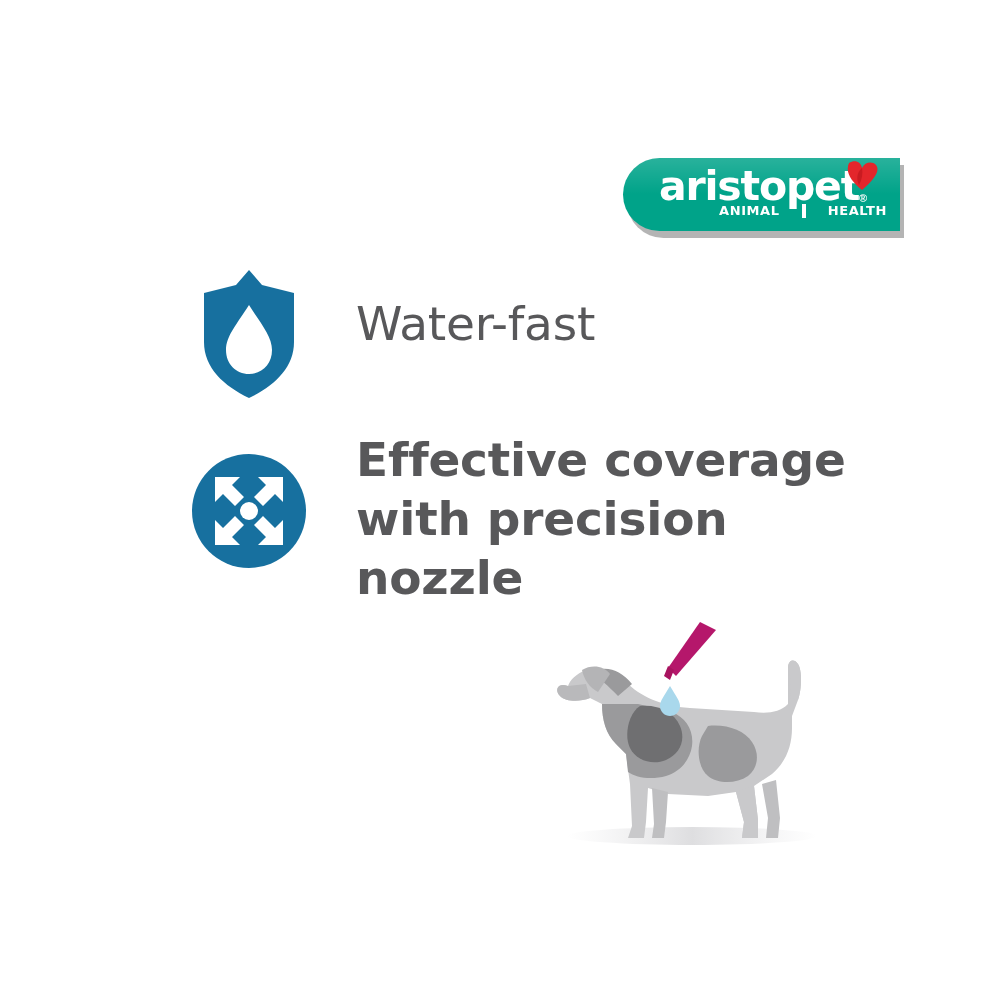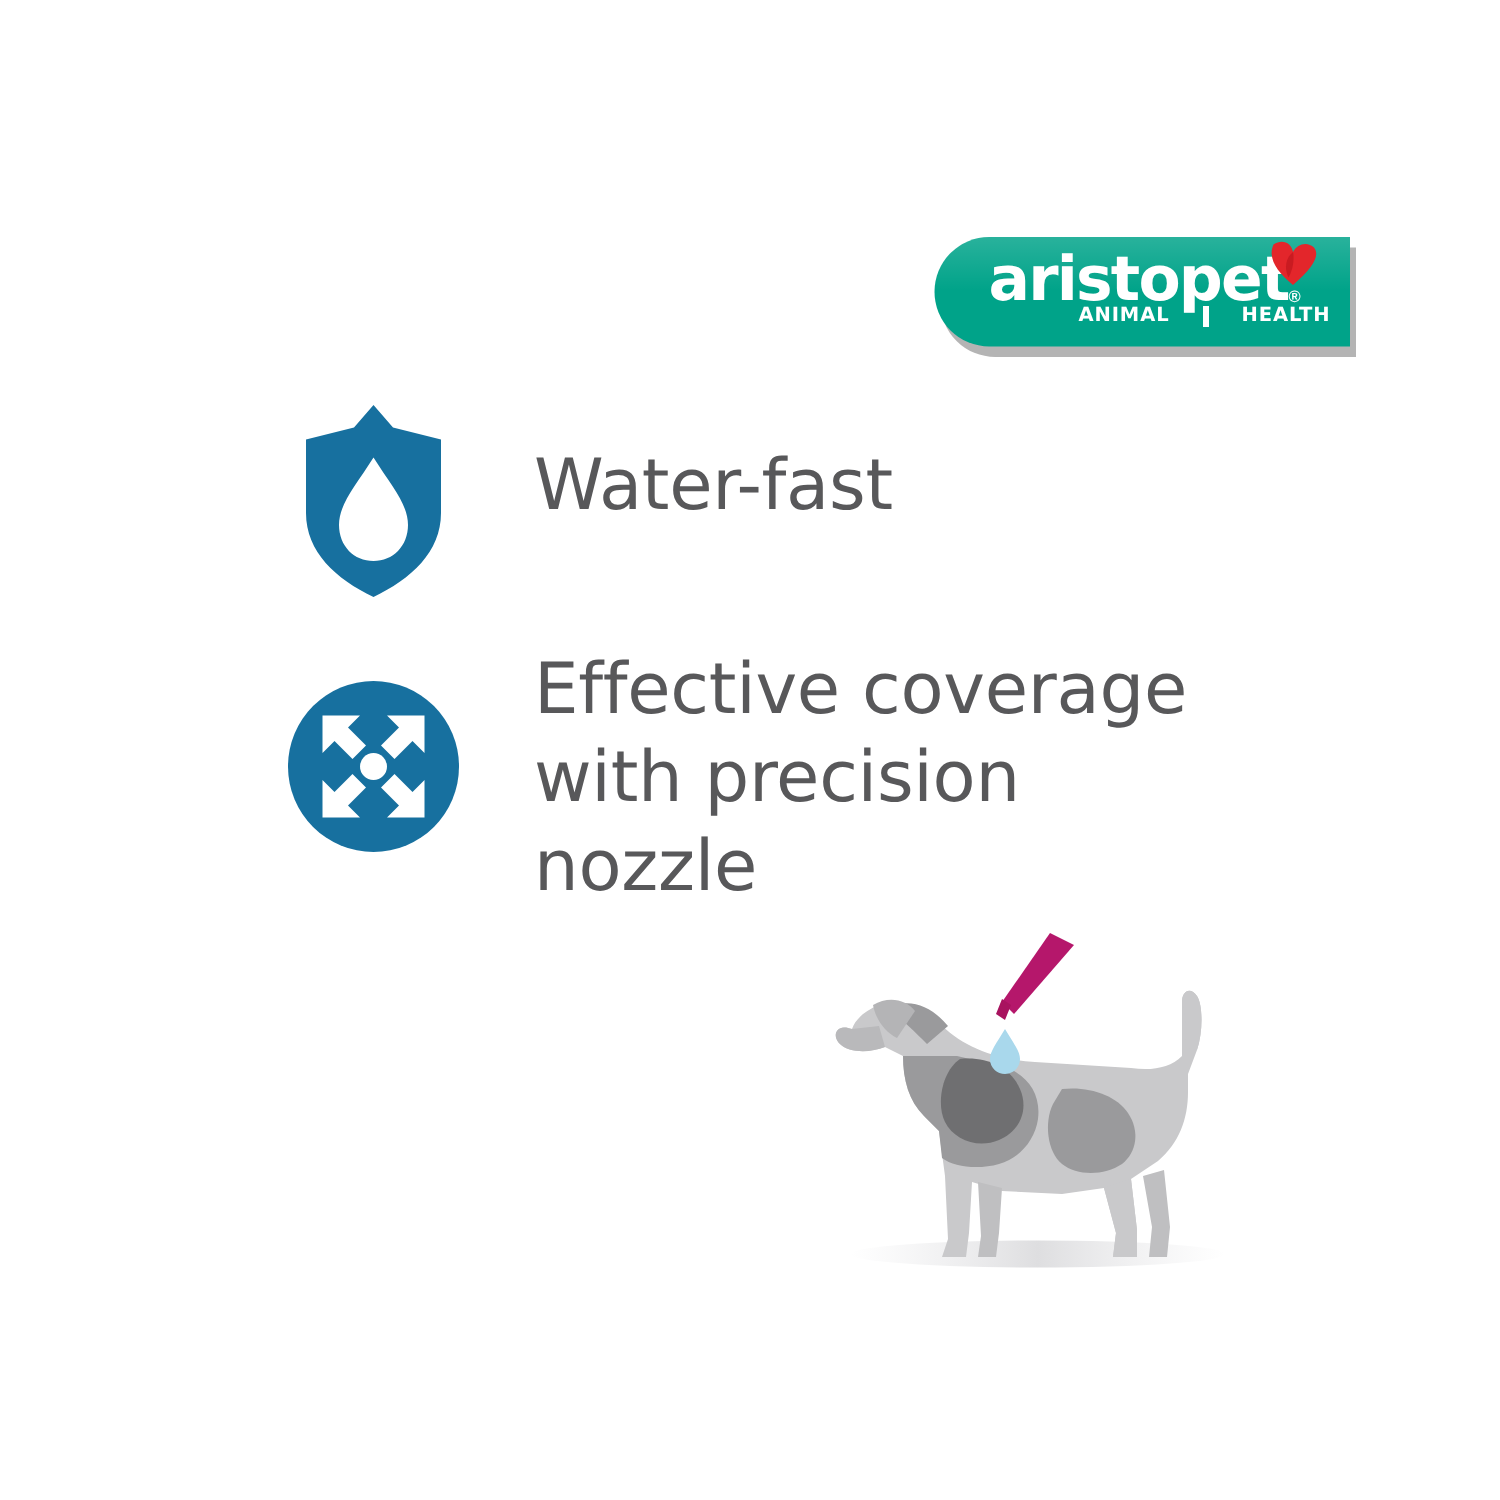--- a/index.html
+++ b/index.html
@@ -126,21 +126,21 @@
   .feature-text {
     color: #58585a;
     font-size: 47px;
     line-height: 59px;
     font-weight: normal;
     letter-spacing: -0.2px;
     white-space: pre-line;
     font-family: "DejaVu Sans", sans-serif;
   }
   #feature-water-fast .feature-text { margin-left: 48px; margin-top: 26px; }
-  #feature-coverage  .feature-text { margin-left: 48px; margin-top: -22px; }
+  #feature-coverage  .feature-text { margin-left: 48px; margin-top: -22px; font-weight: bold; }
 
   
   #dog-illustration {
     position: absolute;
     left: 540px;
     top: 608px;
     width: 300px;
     height: 265px;
   }
 </style>

